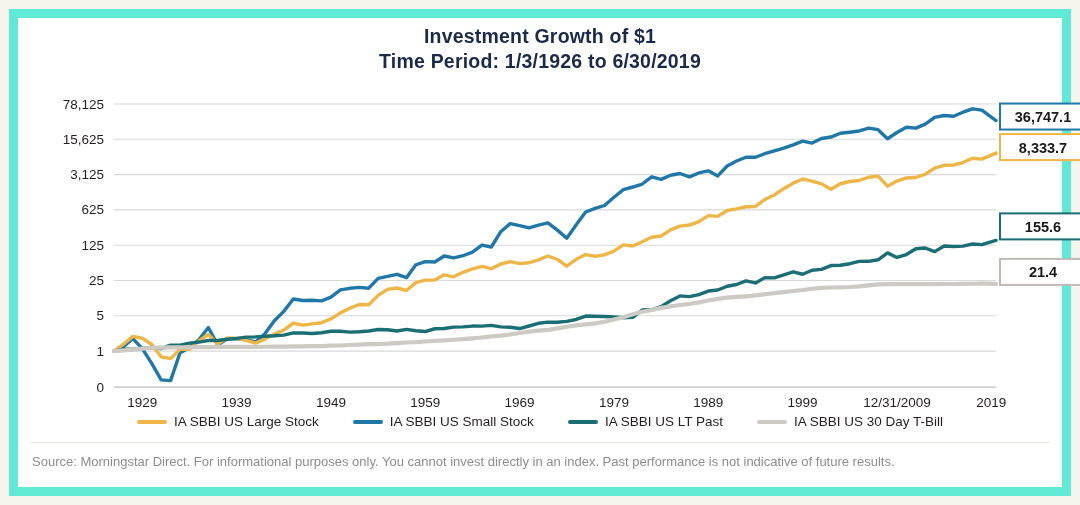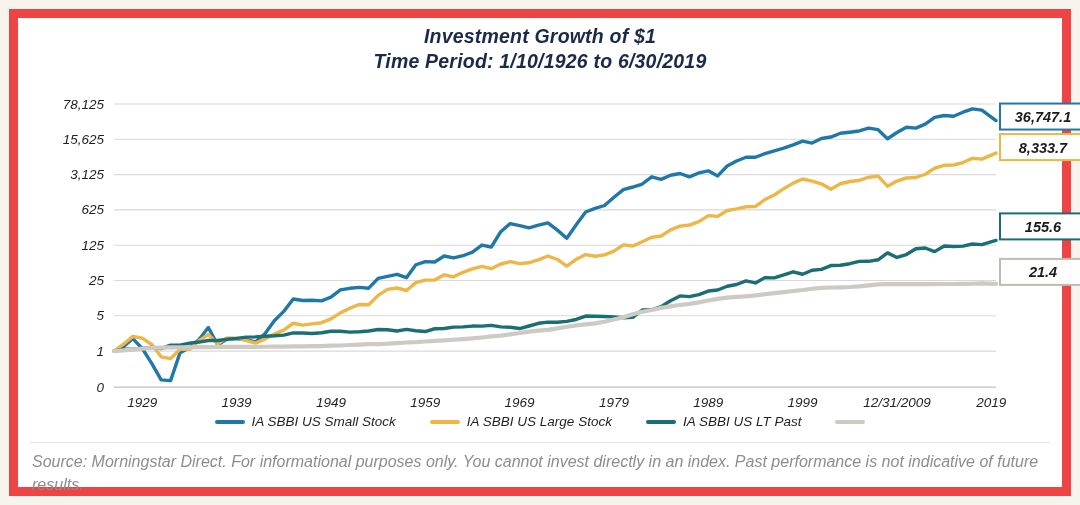--- a/index.html
+++ b/index.html
@@ -3,24 +3,23 @@
 <meta charset="utf-8">
 <style>
   html,body{margin:0;padding:0;}
   body{
     width:1080px;height:505px;overflow:hidden;
     background:#ffffff;
     font-family:"Liberation Sans", sans-serif;
   }
   .frame{
     position:absolute;inset:0;
-    background:#ef4444;
+    background:#5eead4;
     border:9px solid #f7f4ee;
     box-sizing:border-box;
-    font-style:italic;
   }
   .card{
     position:absolute;left:9px;top:9px;right:9px;bottom:9px;
     background:#ffffff;
   }
   .title-block{
     position:absolute;left:0;right:0;top:6px;
     text-align:center;
     color:#1b2a4a;
     font-weight:bold;
@@ -55,32 +54,32 @@
   }
   .legend-item{display:flex;align-items:center;gap:7px;}
   .legend-swatch{width:30px;height:4px;border-radius:2px;display:block;}
   .legend-label{font-size:13.5px;color:#231f20;white-space:nowrap;}
   .divider{
     position:absolute;left:12px;right:12px;top:424px;
     height:1px;background:#e6e2dc;
   }
   .source{
     position:absolute;left:14px;right:22px;top:432px;
-    font-size:16px;color:#8d8d8d;line-height:23px;
+    font-size:13px;color:#8d8d8d;line-height:23px;
   }
 </style>
 </head>
 <body>
 
 <div class="frame">
   <div class="card">
 
     <div class="title-block">
       <div>Investment Growth of $1</div>
-      <div>Time Period: 1/10/1926 to 6/30/2019</div>
+      <div>Time Period: 1/3/1926 to 6/30/2019</div>
     </div>
 
     <div class="chart-area">
       <svg class="plot" id="plot-svg" width="1062" height="330">
           <line x1="80" y1="24" x2="962" y2="24" stroke="#d9d9d9" stroke-width="1.1"></line>
           <text x="70" y="28.5" class="ytick-label">78,125</text>
           <line x1="80" y1="59.3" x2="962" y2="59.3" stroke="#d9d9d9" stroke-width="1.1"></line>
           <text x="70" y="63.8" class="ytick-label">15,625</text>
           <line x1="80" y1="94.6" x2="962" y2="94.6" stroke="#d9d9d9" stroke-width="1.1"></line>
           <text x="70" y="99.1" class="ytick-label">3,125</text>
@@ -124,33 +123,34 @@
           </g>
           <g>
             <rect x="966" y="178.91026952817643" width="86" height="26" fill="#ffffff" stroke="#BFBBB4" stroke-width="2" class="callout-box"></rect>
             <text x="1009" y="197.41026952817643" class="callout-text">21.4</text>
           </g>
         </svg>
     </div>
 
     <div class="legend" id="legend">
         <div class="legend-item">
+          <span class="legend-swatch" style="background: rgb(237, 182, 70);"></span>
+          <span class="legend-label">IA SBBI US Large Stock</span>
+        </div>
+        <div class="legend-item">
           <span class="legend-swatch" style="background: rgb(31, 120, 168);"></span>
           <span class="legend-label">IA SBBI US Small Stock</span>
-        </div>
-        <div class="legend-item">
-          <span class="legend-swatch" style="background: rgb(237, 182, 70);"></span>
-          <span class="legend-label">IA SBBI US Large Stock</span>
         </div>
         <div class="legend-item">
           <span class="legend-swatch" style="background: rgb(26, 110, 116);"></span>
           <span class="legend-label">IA SBBI US LT Past</span>
         </div>
         <div class="legend-item">
           <span class="legend-swatch" style="background: rgb(205, 202, 196);"></span>
+          <span class="legend-label">IA SBBI US 30 Day T-Bill</span>
         </div>
       </div>
 
     <div class="divider"></div>
 
     <div class="source">Source: Morningstar Direct. For informational purposes only. You cannot invest directly in an index. Past performance is not indicative of future results.</div>
 
   </div>
 </div>
 

